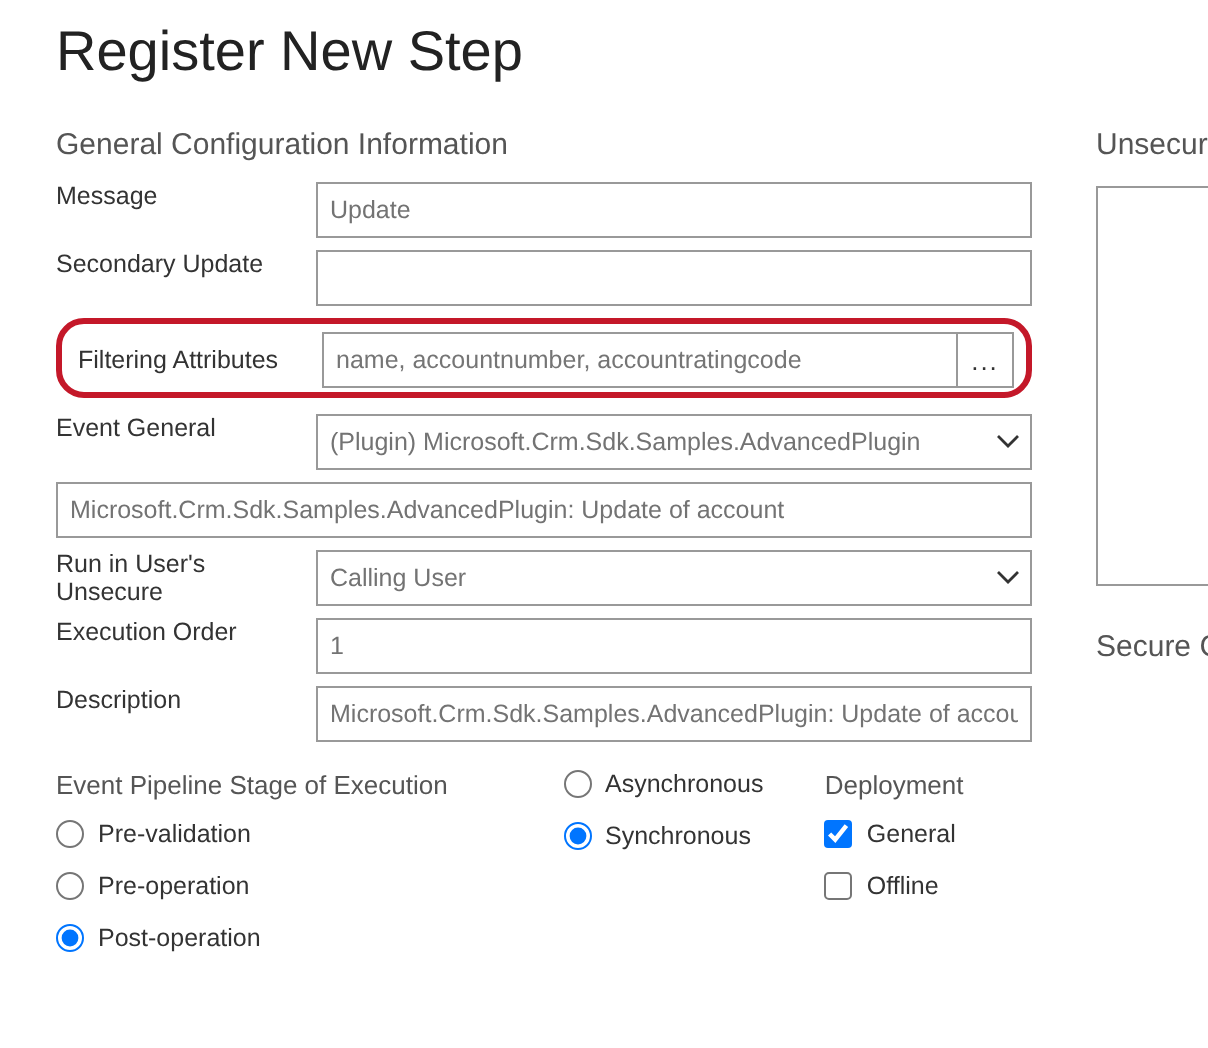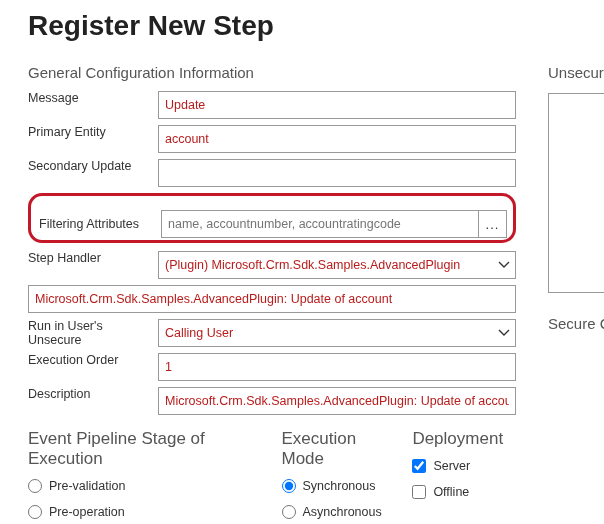--- a/index.html
+++ b/index.html
@@ -1,40 +1,40 @@
 <!DOCTYPE html>
 <html><head>
   <meta charset="utf-8">
   <style>
     * { box-sizing: border-box; margin: 0; padding: 0; font-family: "Segoe UI", Arial, sans-serif; }
     body { background: #fff; width: 604px; height: 524px; overflow: hidden; color: #333; font-size: 13px; position: relative; }
     .page { padding: 10px 0 0 28px; }
-    h1 { font-weight: 700; font-size: 28px; color: #222; margin-bottom: 22px; }
+    h1 { font-weight: 400; font-size: 28px; color: #222; margin-bottom: 22px; }
     .section-title { font-size: 15px; color: #555; font-weight: 400; margin-bottom: 10px; }
     .cols { display: flex; gap: 32px; }
     .left { width: 488px; }
     .right { width: 60px; padding-top: 0; }
     .row { display: flex; margin-bottom: 6px; }
     .row label { width: 130px; font-size: 12.5px; color: #333; }
     .field-wrap { flex: 1; }
     input.text, .select, select.sel {
       width: 100%; border: 1px solid #999; padding: 4px 6px; font-size: 12.5px;
-      height: 28px; background: #fff; color: #b91c1c; outline: none;
+      height: 28px; background: #fff; color: #737373; outline: none;
     }
     .select-wrap { position: relative; width: 100%; }
     .chev { position: absolute; right: 6px; top: 50%; transform: translateY(-50%); pointer-events: none; }
     .chev svg { display: block; }
-    .filter-row { position: relative; display: flex; align-items: center; border: 3px solid #c41829; border-radius: 14px; padding: 14px 6px 2px 2px; margin: 4px 0 8px 0; justify-content: center; }
+    .filter-row { position: relative; display: flex; align-items: center; border: 3px solid #c41829; border-radius: 14px; padding: 4px 6px 2px 2px; margin: 4px 0 8px 0; justify-content: center; }
     .filter-row label { width: 128px; padding-left: 6px; font-size: 12.5px; }
     .filter-input-wrap { flex: 1; display: flex; border: 1px solid #999; height: 28px; }
     .filter-input { flex: 1; border: none; padding: 4px 6px; font-size: 12.5px; color: #6d28d9; outline: none; }
     .ellipsis-btn { width: 28px; border: none; border-left: 1px solid #999; background: #fff; cursor: pointer; font-size: 13px; letter-spacing: 1px; color: #333; }
     .bottom-groups { display: flex; margin-top: 14px; gap: 10px; }
     .group { }
-    .group-title { font-size: 17px; color: #555; font-weight: 400; margin-bottom: 10px; }
+    .group-title { font-size: 13px; color: #555; font-weight: 400; margin-bottom: 10px; }
     .g1 { width: 282px; }
     .g2 { width: 140px; }
     .g3 { width: 120px; }
     .opt-row { display: flex; align-items: flex-start; margin-bottom: 12px; font-size: 12.5px; color: #333; }
     .opt-row input { margin-right: 7px; width: 14px; height: 14px; }
     .right .section-title { white-space: nowrap; margin-bottom: 12px; }
     .right .panel { border: 1px solid #999; height: 200px; width: 100%; margin-bottom: 22px; background: #fff; }
     .right .secure-title { margin-top: 8px; white-space: nowrap; }
   </style>
 </head>
@@ -47,44 +47,38 @@
     <div class="left">
       <div class="section-title">General Configuration Information</div>
 
       <div class="row">
         <label>Message</label>
         <div class="field-wrap">
           <input class="text" value="Update" style="">
         </div>
       </div>
 
-      <div class="row">
-        <label>Primary Entity</label>
-        <div class="field-wrap">
-          <input class="text" value="account" style="">
-        </div>
-      </div>
 
       <div class="row">
         <label>Secondary Update</label>
         <div class="field-wrap">
           <input class="text" value="" style="">
         </div>
       </div>
 
       <div class="filter-row">
         <label>Filtering Attributes</label>
         <div class="filter-input-wrap">
           <input class="filter-input" placeholder="name, accountnumber, accountratingcode" style="">
           <button class="ellipsis-btn">...</button>
         </div>
       </div>
 
       <div class="row">
-        <label>Step Handler</label>
+        <label>Event General</label>
         <div class="field-wrap select-wrap">
           <input class="text sel" readonly="" value="(Plugin) Microsoft.Crm.Sdk.Samples.AdvancedPlugin" style="">
           <span class="chev">
             <svg width="12" height="8" viewBox="0 0 12 8">
                 <path d="M1 1 L6 6 L11 1" stroke="#333" stroke-width="1.4" fill="none"></path>
               </svg>
           </span>
         </div>
       </div>
 
@@ -131,36 +125,35 @@
             <input type="radio" name="stage" style="">
             <span>Pre-operation</span>
           </div>
           <div class="opt-row">
             <input type="radio" name="stage" checked="" style="">
             <span>Post-operation</span>
           </div>
         </div>
 
         <div class="group g2">
-          <div class="group-title">Execution Mode</div>
+          <div class="opt-row">
+            <input type="radio" name="mode" style="">
+            <span>Asynchronous</span>
+          </div>
           <div class="opt-row">
             <input type="radio" name="mode" checked="" style="">
             <span>Synchronous</span>
-          </div>
-          <div class="opt-row">
-            <input type="radio" name="mode" style="">
-            <span>Asynchronous</span>
           </div>
         </div>
 
         <div class="group g3">
           <div class="group-title">Deployment</div>
           <div class="opt-row">
             <input type="checkbox" checked="" style="">
-            <span>Server</span>
+            <span>General</span>
           </div>
           <div class="opt-row">
             <input type="checkbox" style="">
             <span>Offline</span>
           </div>
         </div>
       </div>
 
     </div>
 

